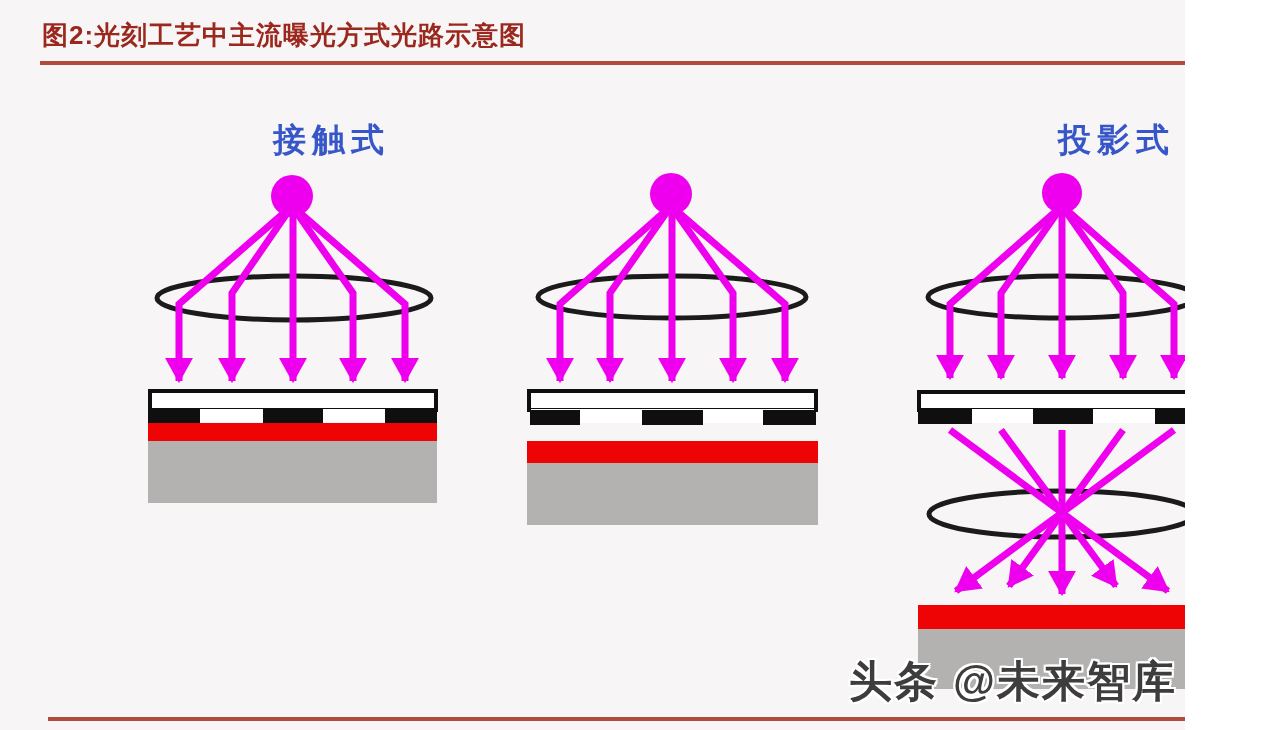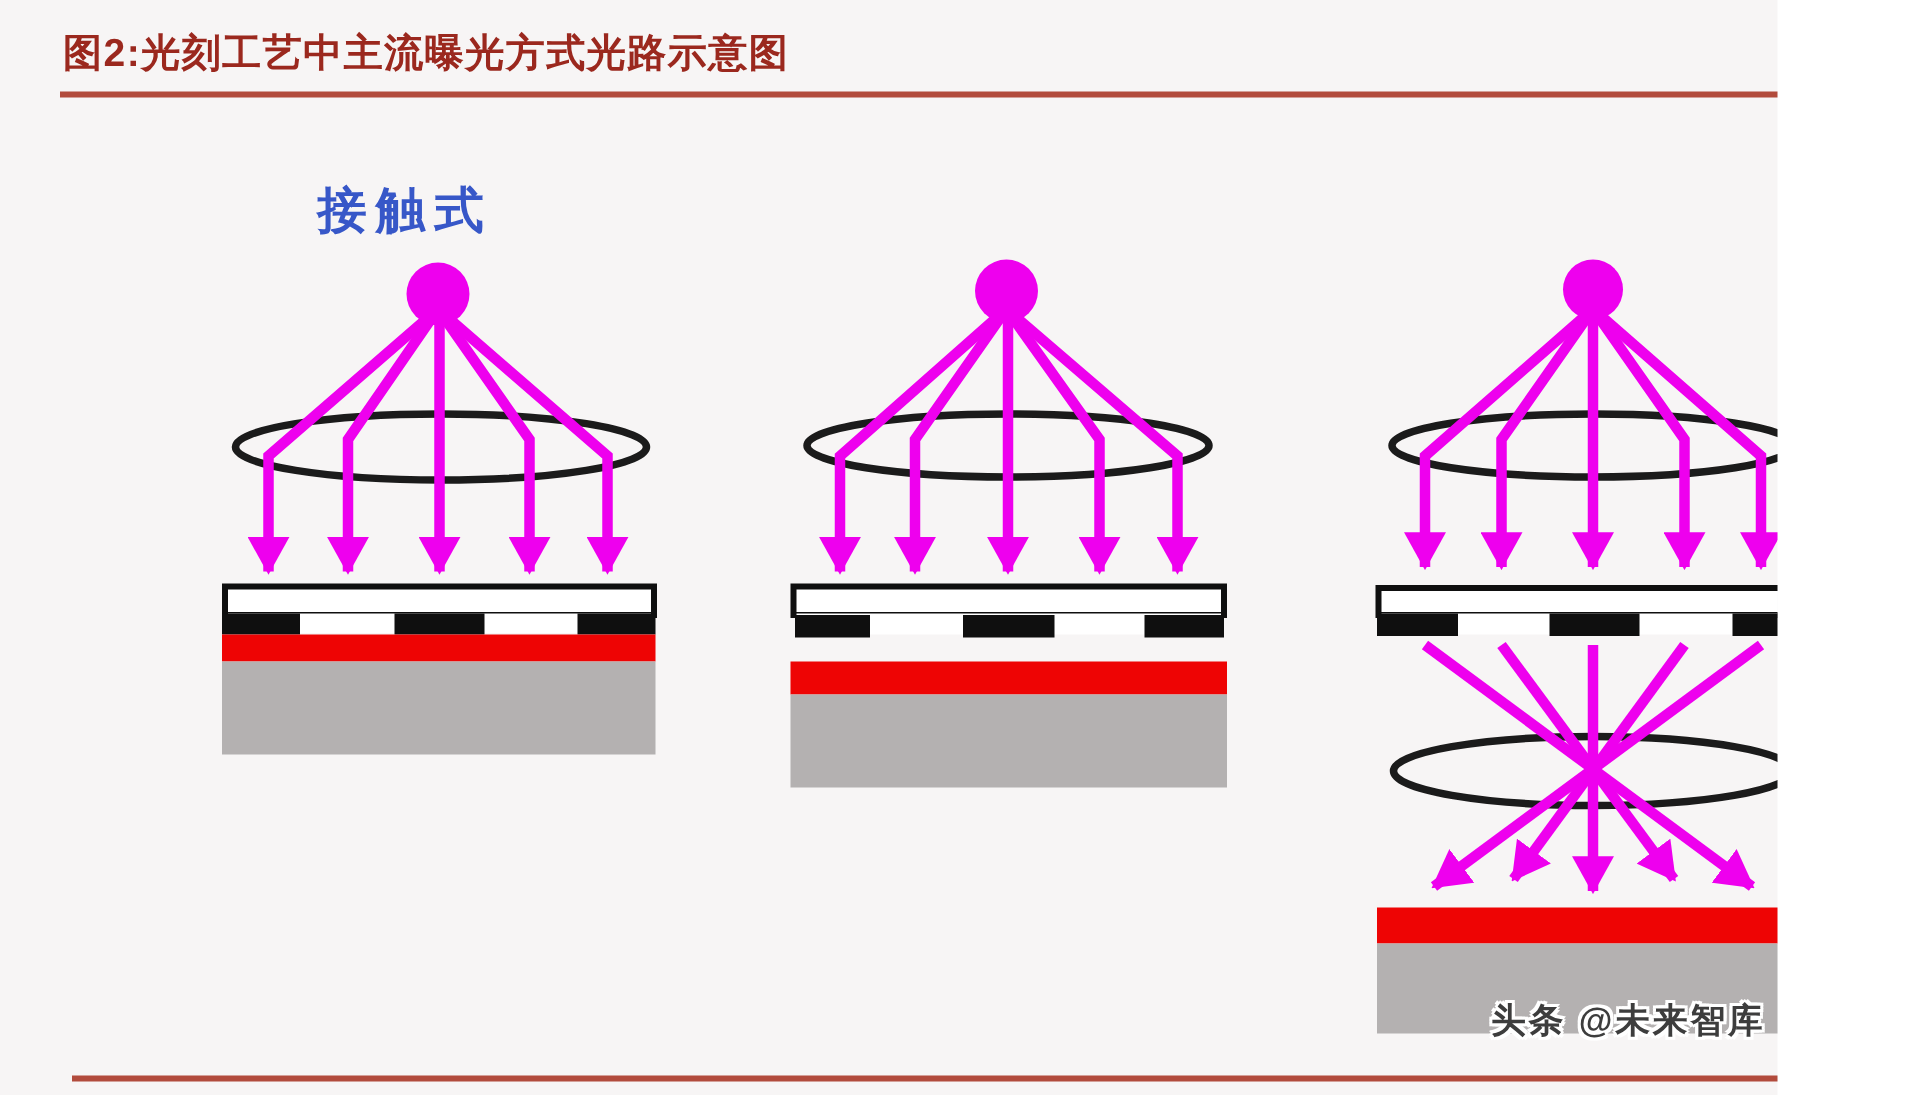--- a/index.html
+++ b/index.html
@@ -35,36 +35,36 @@
     height: 4px;
     background: var(--rule-red, #b24b3c);
     z-index: 2;
   }
   .rule-top { left: 40px; top: 61px; width: 1222px; }
   .rule-bottom { left: 48px; top: 717px; width: 1234px; }
   .diagram-label {
     position: absolute;
     top: 118px;
     width: 240px;
-    text-align: center;
+    text-align: right;
     font-size: 33px;
     font-weight: bold;
     letter-spacing: 6px;
     color: var(--label-blue, #3757c8);
     z-index: 2;
     white-space: nowrap;
   }
   .label-contact    { left: 150px; }
   .label-proximity  { left: 560px; }
   .label-projection { left: 935px; }
   .watermark {
     position: absolute;
     right: 8px;
-    bottom: 34px;
-    font-size: 23px;
+    bottom: 19px;
+    font-size: 43px;
     font-weight: bold;
     letter-spacing: 2px;
     color: var(--watermark-gray, #3d3d3d);
     z-index: 3;
     white-space: nowrap;
     text-shadow:
       -2px 0 0 #ffffff, 2px 0 0 #ffffff,
       0 -2px 0 #ffffff, 0 2px 0 #ffffff,
       -2px -2px 0 #ffffff, 2px -2px 0 #ffffff,
       -2px 2px 0 #ffffff, 2px 2px 0 #ffffff;
@@ -94,20 +94,21 @@
 </style>
 </head>
 <body>
 
 <div id="stage">
 
   <div class="figure-title">图2:光刻工艺中主流曝光方式光路示意图</div>
   <div class="rule rule-top"></div>
 
   <div class="diagram-label label-contact">接触式</div>
+  <div class="diagram-label label-projection">投影式</div>
 
   <svg id="diagram-svg" width="1282" height="730" viewBox="0 0 1282 730">
     <defs>
       <marker id="ah" markerWidth="3.6" markerHeight="4" refX="3.3" refY="2" orient="auto" markerUnits="strokeWidth">
         <path d="M0,0 L3.6,2 L0,4 Z" class="arrowhead"></path>
       </marker>
     </defs>
 
     <g>
       <ellipse class="lens" cx="294" cy="298" rx="137" ry="22"></ellipse>

